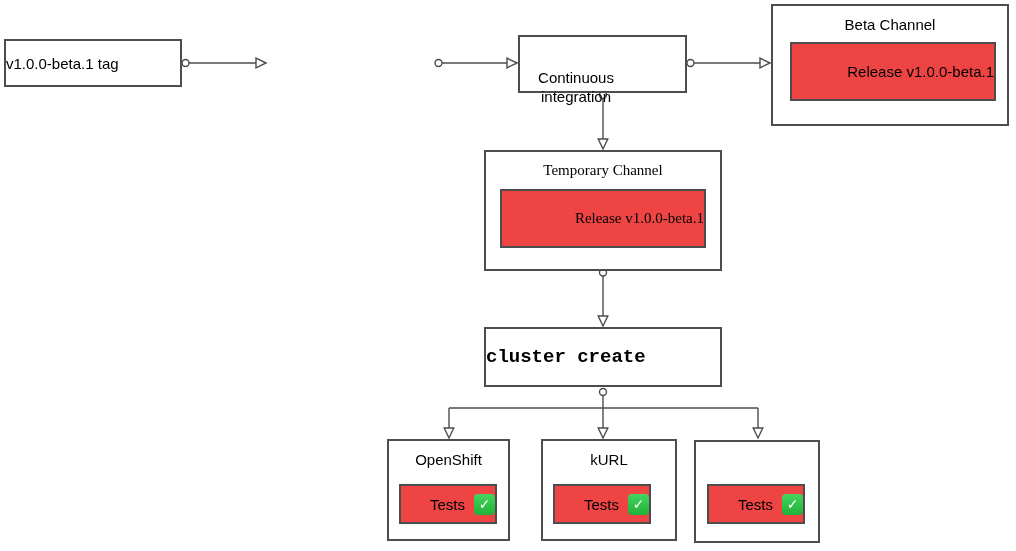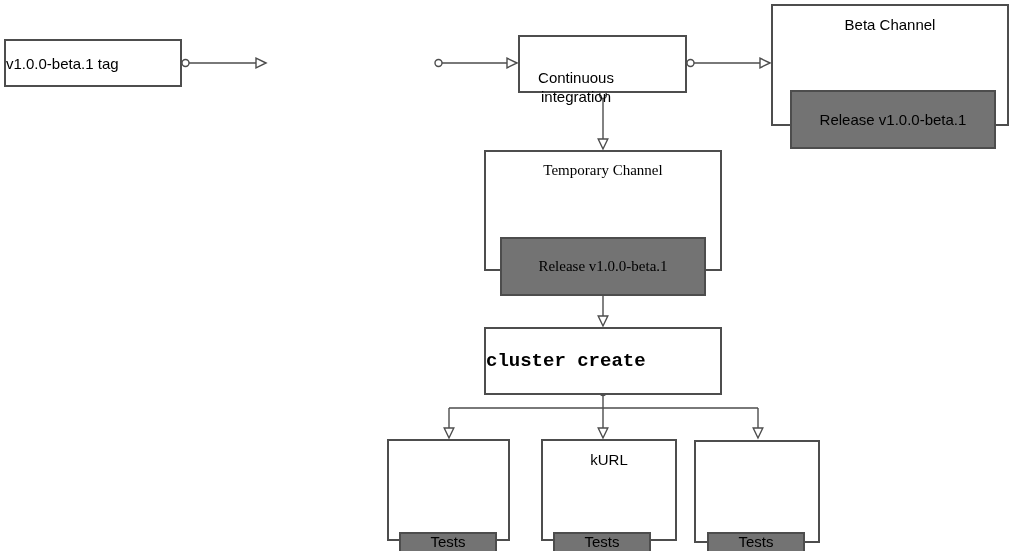--- a/index.html
+++ b/index.html
@@ -34,29 +34,28 @@
   }
   .group-title {
     position: absolute;
     left: 0; right: 0;
     top: 9px;
     text-align: center;
     font-size: 15px;
   }
   .inner-box {
     position: absolute;
-    background: #737373;
+    background: #ef4444;
     border: 2px solid #4d4d4d;
     box-sizing: border-box;
     display: flex;
     align-items: center;
-    justify-content: center;
+    justify-content: flex-end;
     text-align: center;
     font-size: 15px;
-    margin-top: 48px;
   }
   .mono {
     font-family: "Liberation Mono", "DejaVu Sans Mono", monospace;
     font-weight: bold;
     font-size: 19px;
     letter-spacing: 0px;
   }
   .wrap-110 { display: inline-block; max-width: 112px; margin-top: 46px; }
   .wrap-130 { display: inline-block; max-width: 134px; }
   .check-emoji {
@@ -71,21 +70,20 @@
     color: #ffffff;
     font-family: "DejaVu Sans", sans-serif;
     font-weight: bold;
     font-size: 14px;
     line-height: 21px;
   }
   .tests-row {
     display: flex;
     align-items: center;
     justify-content: center;
-    flex-direction: column;
   }
 </style>
 </head>
 <body>
 
 <div class="canvas">
 
   <svg class="edges" width="1016" height="551" viewBox="0 0 1016 551" xmlns="http://www.w3.org/2000/svg">
     <g stroke="#4d4d4d" stroke-width="1.4" fill="none">
 
@@ -149,25 +147,26 @@
     </div>
   </div>
 
   <div class="node" style="left:484px; top:150px; width:238px; height:121px;font-family:Liberation Serif, serif;">
     <div class="group-title">Temporary Channel</div>
     <div class="inner-box" style="left:14px; top:37px; width:206px; height:59px;">
       <span>Release v1.0.0-beta.1</span>
     </div>
   </div>
 
-  <div class="node leaf" style="left:484px; top:327px; width:238px; height:68px;">
+  <div class="node leaf" style="left:484px; top:327px; width:238px; height:60px;">
     <span class="mono">cluster create</span>
   </div>
 
   <div class="node" style="left:387px; top:439px; width:123px; height:102px;">
+    <div class="group-title">OpenShift</div>
     <div class="inner-box" style="left:10px; top:43px; width:98px; height:40px;">
       <div class="tests-row">
         <span>Tests</span>
         <span class="check-emoji">✓</span>
       </div>
     </div>
   </div>
 
   <div class="node" style="left:541px; top:439px; width:136px; height:102px;">
     <div class="group-title">kURL</div>

